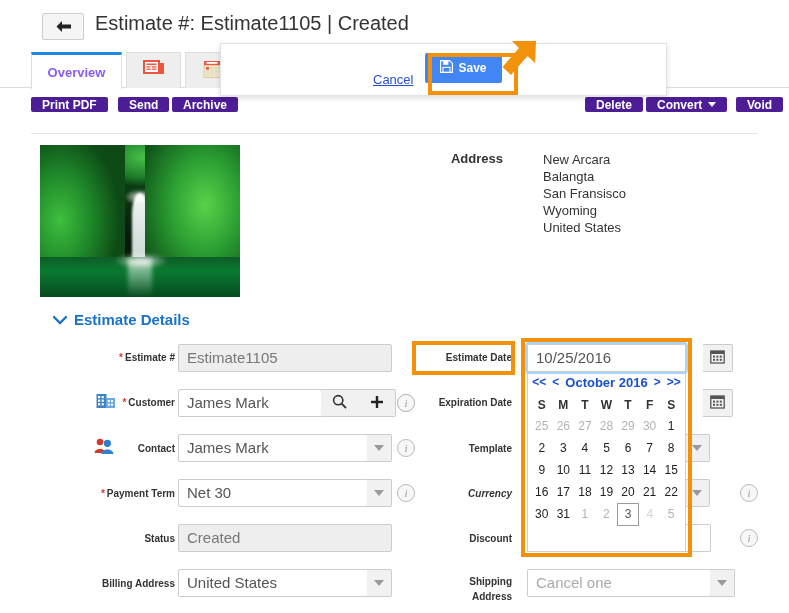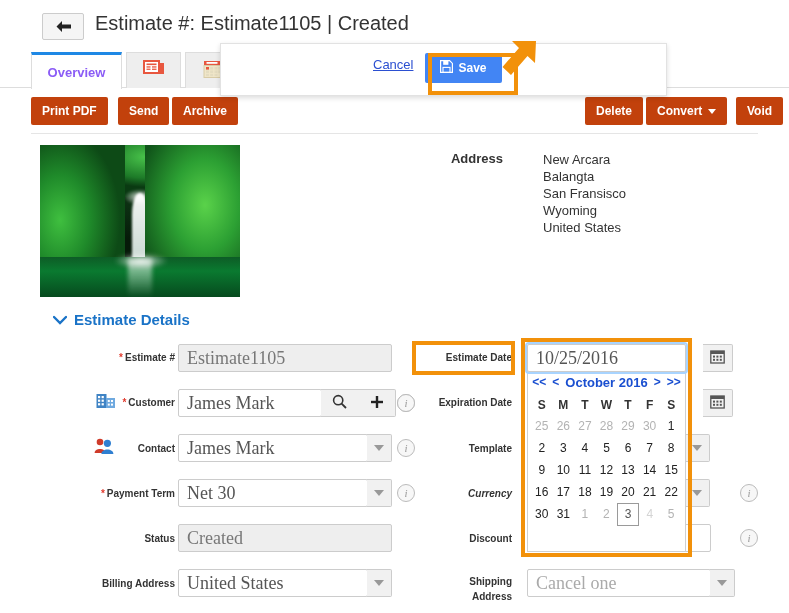--- a/index.html
+++ b/index.html
@@ -44,22 +44,22 @@
     font-weight:bold; color:#8b5cf6; font-size:13px;
     height:37px;
   }
   #tab-overview { left:31px; width:91px; }
   #tab-items    { left:126px; width:55px; }
   #tab-schedule { left:185px; width:55px; }
 
   
   #actionbar { position:absolute; left:0; top:89px; width:789px; height:44px; }
   .btn {
-    position:absolute; top:8px; height:28px;
-    background:#c2410c; color:#ffffff;
+    position:absolute; top:8px; height:15px;
+    background:#4c1d95; color:#ffffff;
     border:none; border-radius:2px;
     font-family:"Liberation Sans", sans-serif;
     font-size:12px; font-weight:bold;
     cursor:pointer; padding:0 11px;
     display:flex; align-items:center; justify-content:center;
     white-space:nowrap;
   }
   #btn-printpdf { left:31px; }
   #btn-send     { left:118px; }
   #btn-archive  { left:172px; }
@@ -131,22 +131,22 @@
 
   
   .field-label {
     position:absolute; text-align:right; font-weight:bold;
     color:#333333; font-size:10px; line-height:15px;
   }
   .req { color:#e23b2e; font-weight:bold; margin-right:2px; }
   .inp {
     position:absolute; height:28px;
     border:1px solid #cccccc; border-radius:2px;
-    background:#ffffff; color:#555555; font-size:18px;
-    font-family:Liberation Serif, serif;
+    background:#ffffff; color:#555555; font-size:15px;
+    font-family:Liberation Sans, sans-serif;
     padding:0 8px; line-height:26px; overflow:hidden; white-space:nowrap;
   }
   .inp.readonly { background:#eeeeee; color:#777777; }
   .inp.placeholder { color:#aaaaaa; }
   .sel-arrow {
     position:absolute; height:28px; width:25px;
     background:#f1f1f1; border:1px solid #cccccc; border-left:none;
     border-radius:0 2px 2px 0;
     display:flex; align-items:center; justify-content:center; cursor:pointer;
   }
@@ -180,21 +180,21 @@
   }
 
   
   #save-popup {
     position:absolute; left:220px; top:43px; width:447px; height:53px;
     background:#ffffff; border:1px solid #e2e2e2;
     box-shadow:0 2px 5px rgba(0,0,0,.14);
     z-index:30;
   }
   #cancel-link {
-    position:absolute; left:152px; top:13px;
+    position:absolute; left:152px; top:28px;
     color:#2b4fd1; text-decoration:underline; font-size:13px; cursor:pointer;
   }
   #btn-save {
     position:absolute; left:204px; top:9px; width:77px; height:30px;
     background:#4285f4; color:#ffffff; border:none; border-radius:2px;
     font-size:12px; font-weight:bold;
     font-family:"Liberation Sans", sans-serif;
     display:flex; align-items:center; justify-content:center; gap:5px;
     cursor:pointer;
   }

